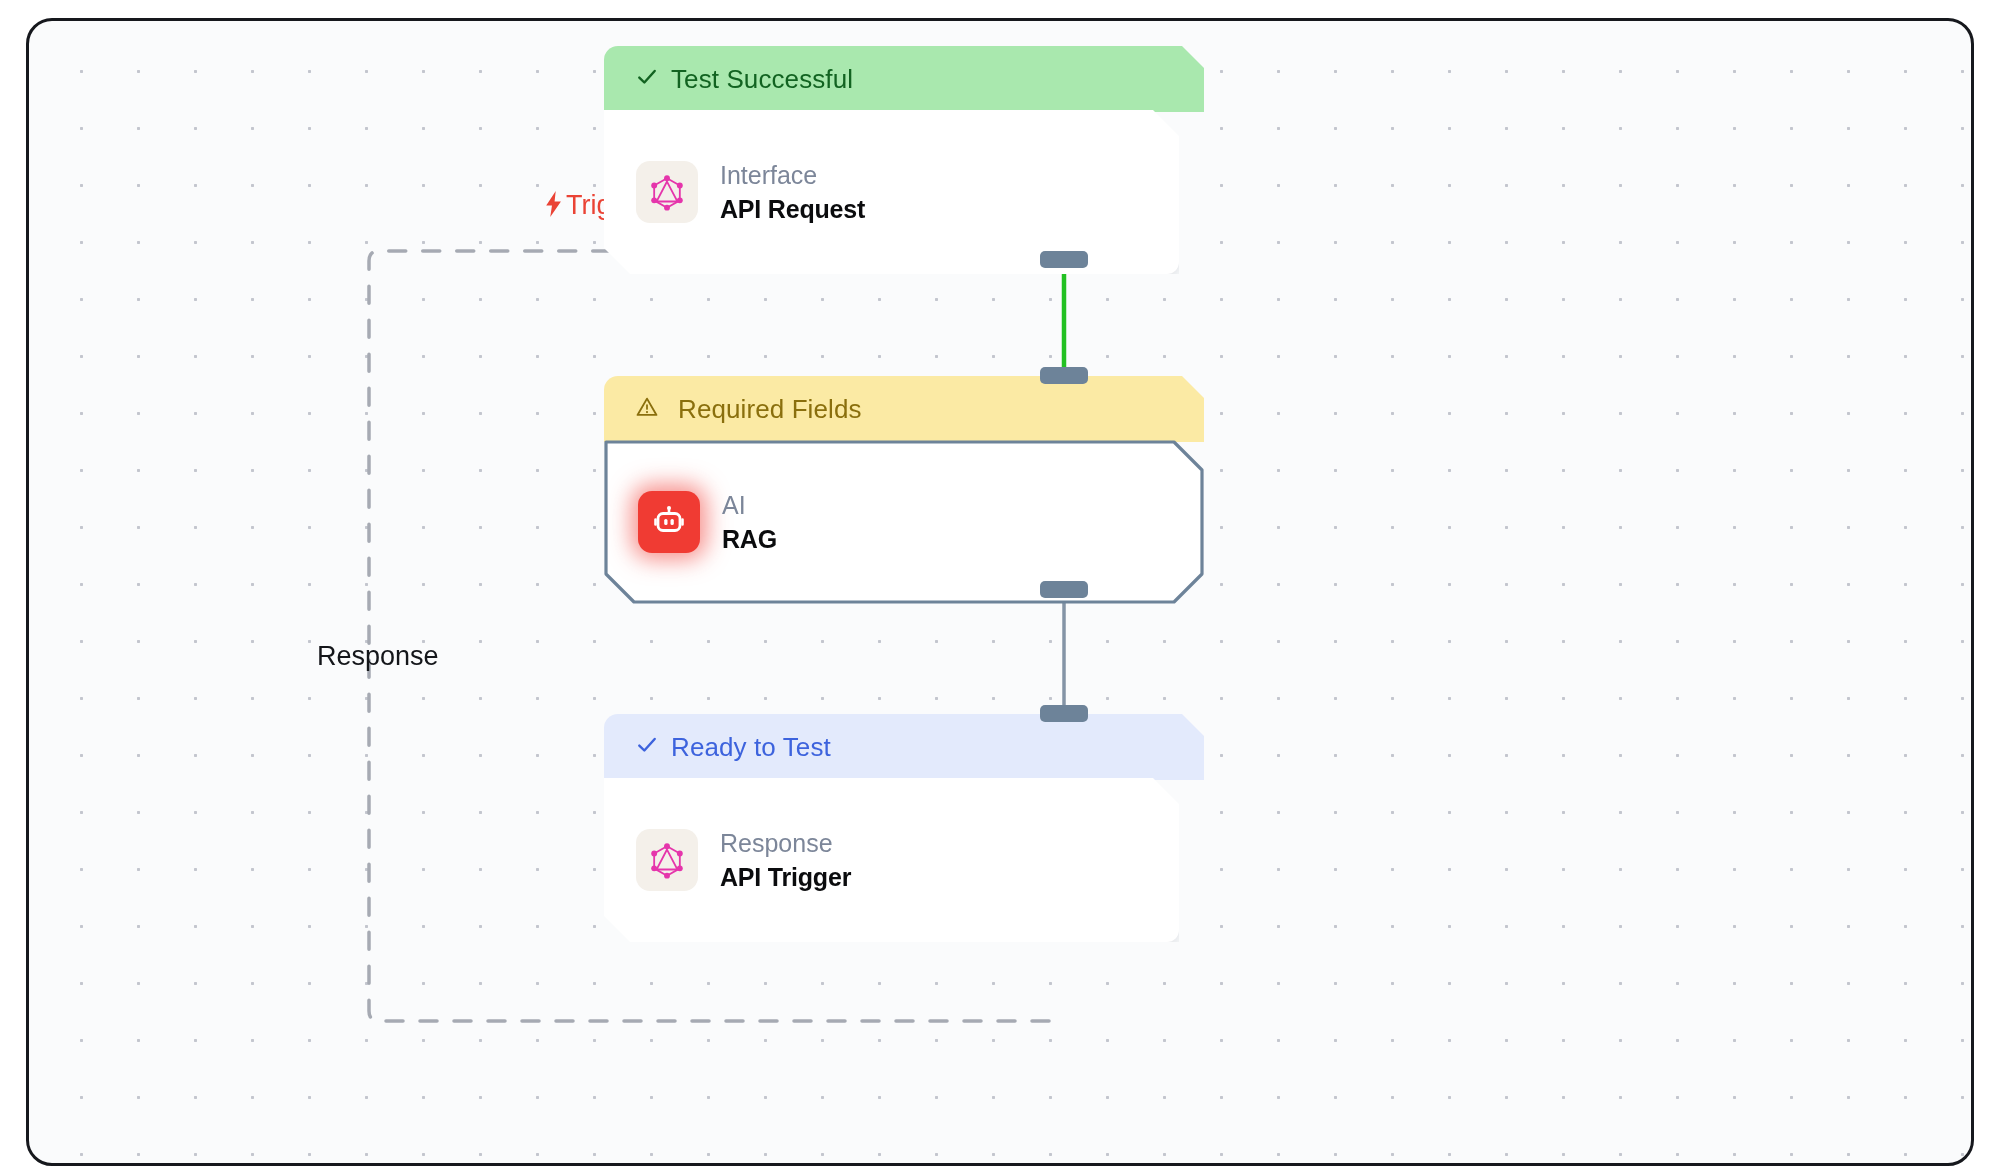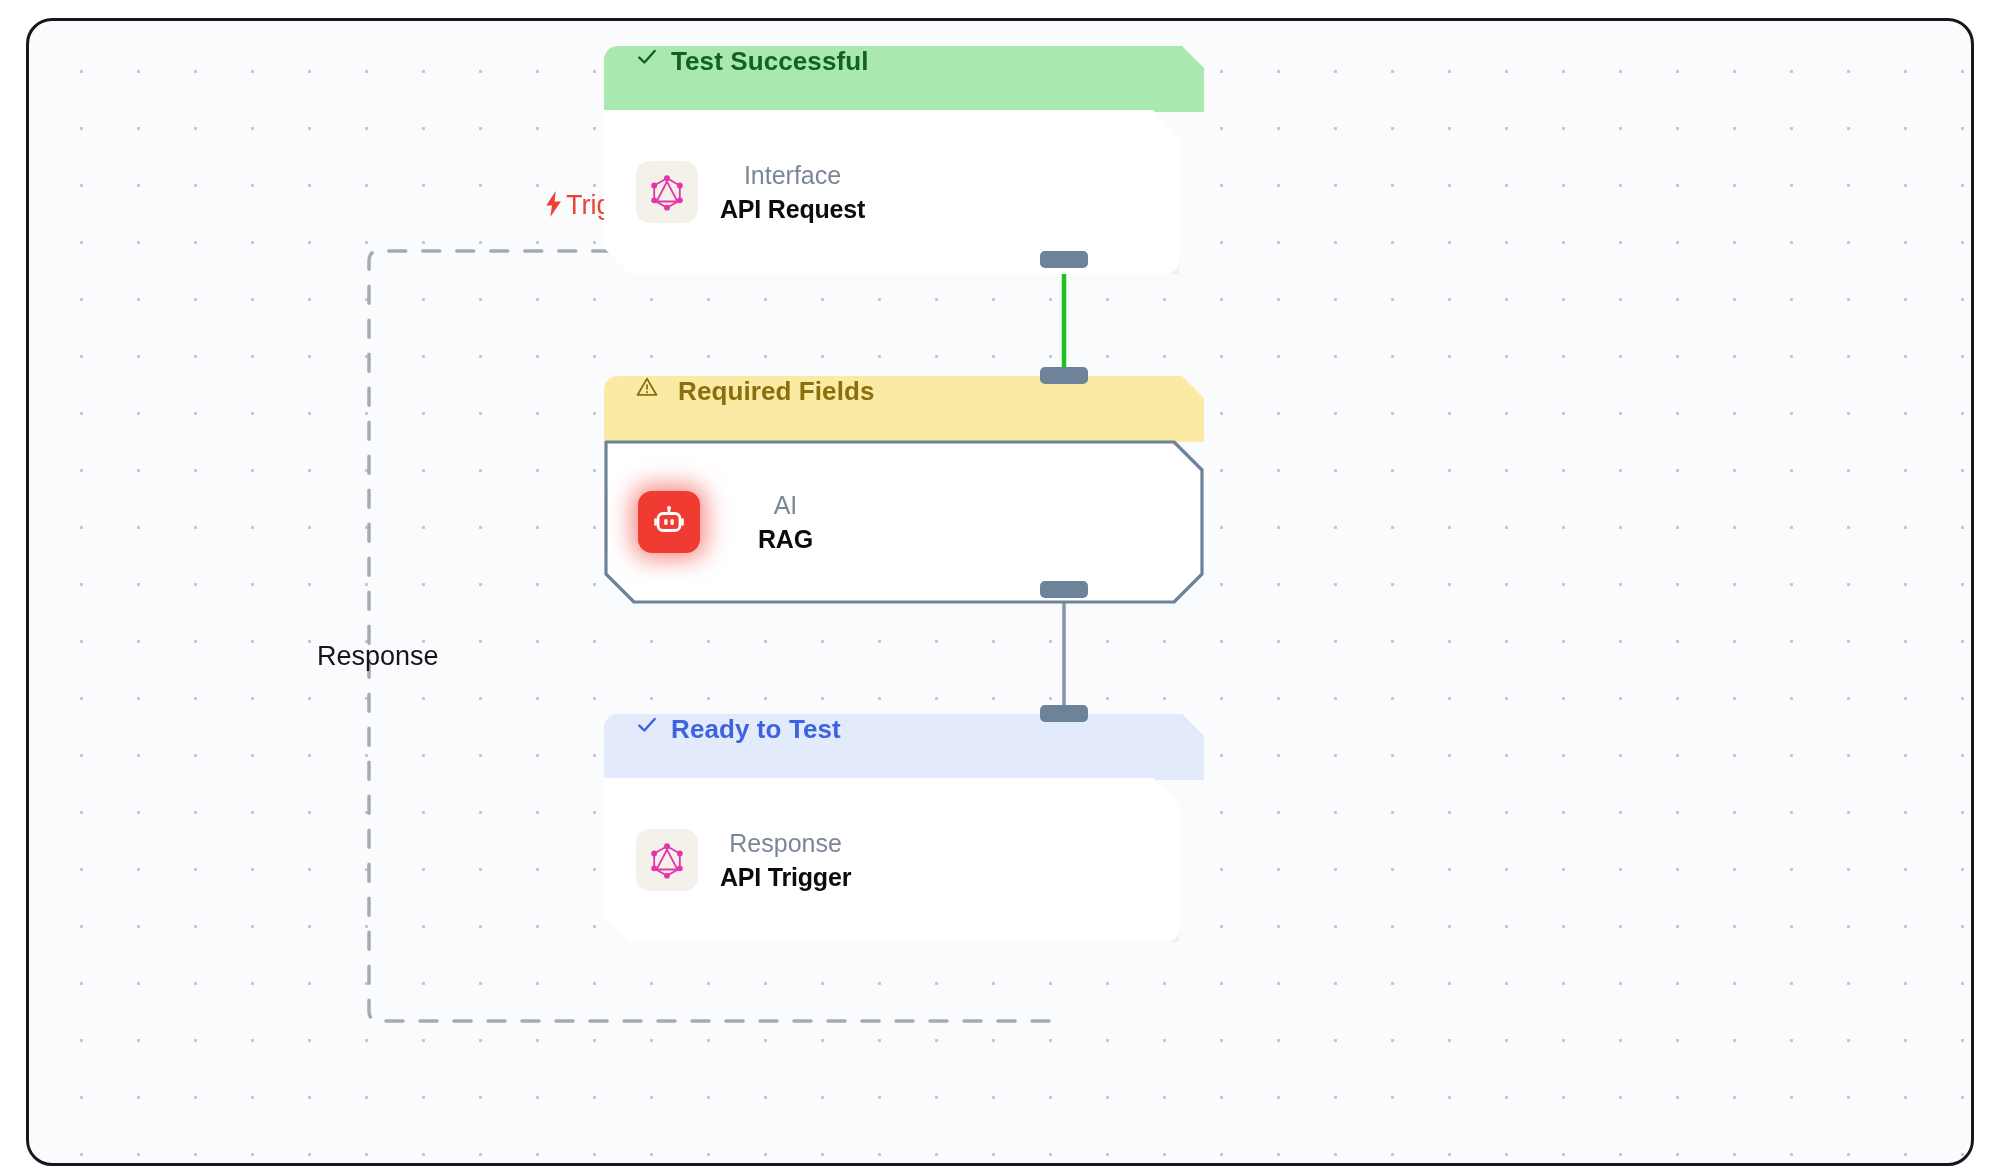--- a/index.html
+++ b/index.html
@@ -42,25 +42,25 @@
   #trigger-label{left:516px;top:169px;color:#ea4335;font-weight:400;}
   #trigger-label .bolt{font-size:26px;line-height:1;margin-right:1px;}
   #response-label{left:288px;top:620px;color:#14161a;font-size:27px;}
 
   
   .node{position:absolute;width:600px;}
 
   .node-banner{
     position:relative;
     height:66px;
-    display:flex;align-items:flex-start;
+    display:flex;align-items:center;
     padding-left:32px;
     box-sizing:border-box;
     font-size:26px;
-    font-weight:700;
+    font-weight:400;
     letter-spacing:.1px;
     border-radius:14px 14px 0 0;
     width:600px;
   }
   
   .node-banner.ribbon{
     width:600px;
     -webkit-clip-path:polygon(0 0, calc(100% - 22px) 0, 100% 22px, 100% 100%, 0 100%);
     clip-path:polygon(0 0, calc(100% - 22px) 0, 100% 22px, 100% 100%, 0 100%);
   }
@@ -72,21 +72,20 @@
 
   .node-body{
     position:relative;
     width:575px;
     height:164px;
     background:#ffffff;
     box-sizing:border-box;
     display:flex;align-items:center;
     padding-left:32px;
     margin-top:-2px;
-    text-align:center;
   }
   
   .card-plain{
     border-radius:0 0 12px 12px;
     -webkit-clip-path:polygon(0 0, calc(100% - 26px) 0, 100% 26px, 100% 100%, 26px 100%, 0 calc(100% - 26px));
     clip-path:polygon(0 0, calc(100% - 26px) 0, 100% 26px, 100% 100%, 26px 100%, 0 calc(100% - 26px));
     filter:drop-shadow(0 4px 7px rgba(25,35,60,.13));
   }
   
   .card-selected{ width:600px; }
@@ -202,21 +201,21 @@
       <div class="node-icon icon-bot" style="position:relative;z-index:2;">
         <svg width="36" height="36" viewBox="0 0 36 36" aria-hidden="true">
           <path d="M18 4.5 V8.5" stroke="#fff" stroke-width="2.6" stroke-linecap="round"></path>
           <circle cx="18" cy="4" r="2" fill="#fff"></circle>
           <rect x="7" y="9.5" width="22" height="17" rx="5" fill="none" stroke="#fff" stroke-width="2.8"></rect>
           <rect x="13.2" y="15" width="3.3" height="6" rx="1.5" fill="#fff"></rect>
           <rect x="19.5" y="15" width="3.3" height="6" rx="1.5" fill="#fff"></rect>
           <path d="M4.5 15.5 V20.5 M31.5 15.5 V20.5" stroke="#fff" stroke-width="2.6" stroke-linecap="round"></path>
         </svg>
       </div>
-      <div class="node-text" style="position:relative;z-index:2;margin-left:36px;">
+      <div class="node-text" style="position:relative;z-index:2;">
         <span class="node-kind">AI</span>
         <span class="node-title">RAG</span>
       </div>
     </div>
 
     <div class="handle" style="left:436px;top:-9px;"></div>
     <div class="handle" style="left:436px;top:205px;"></div>
   </div>
 
   <div class="node" id="node-api-response" style="left:575px;top:693px;">

